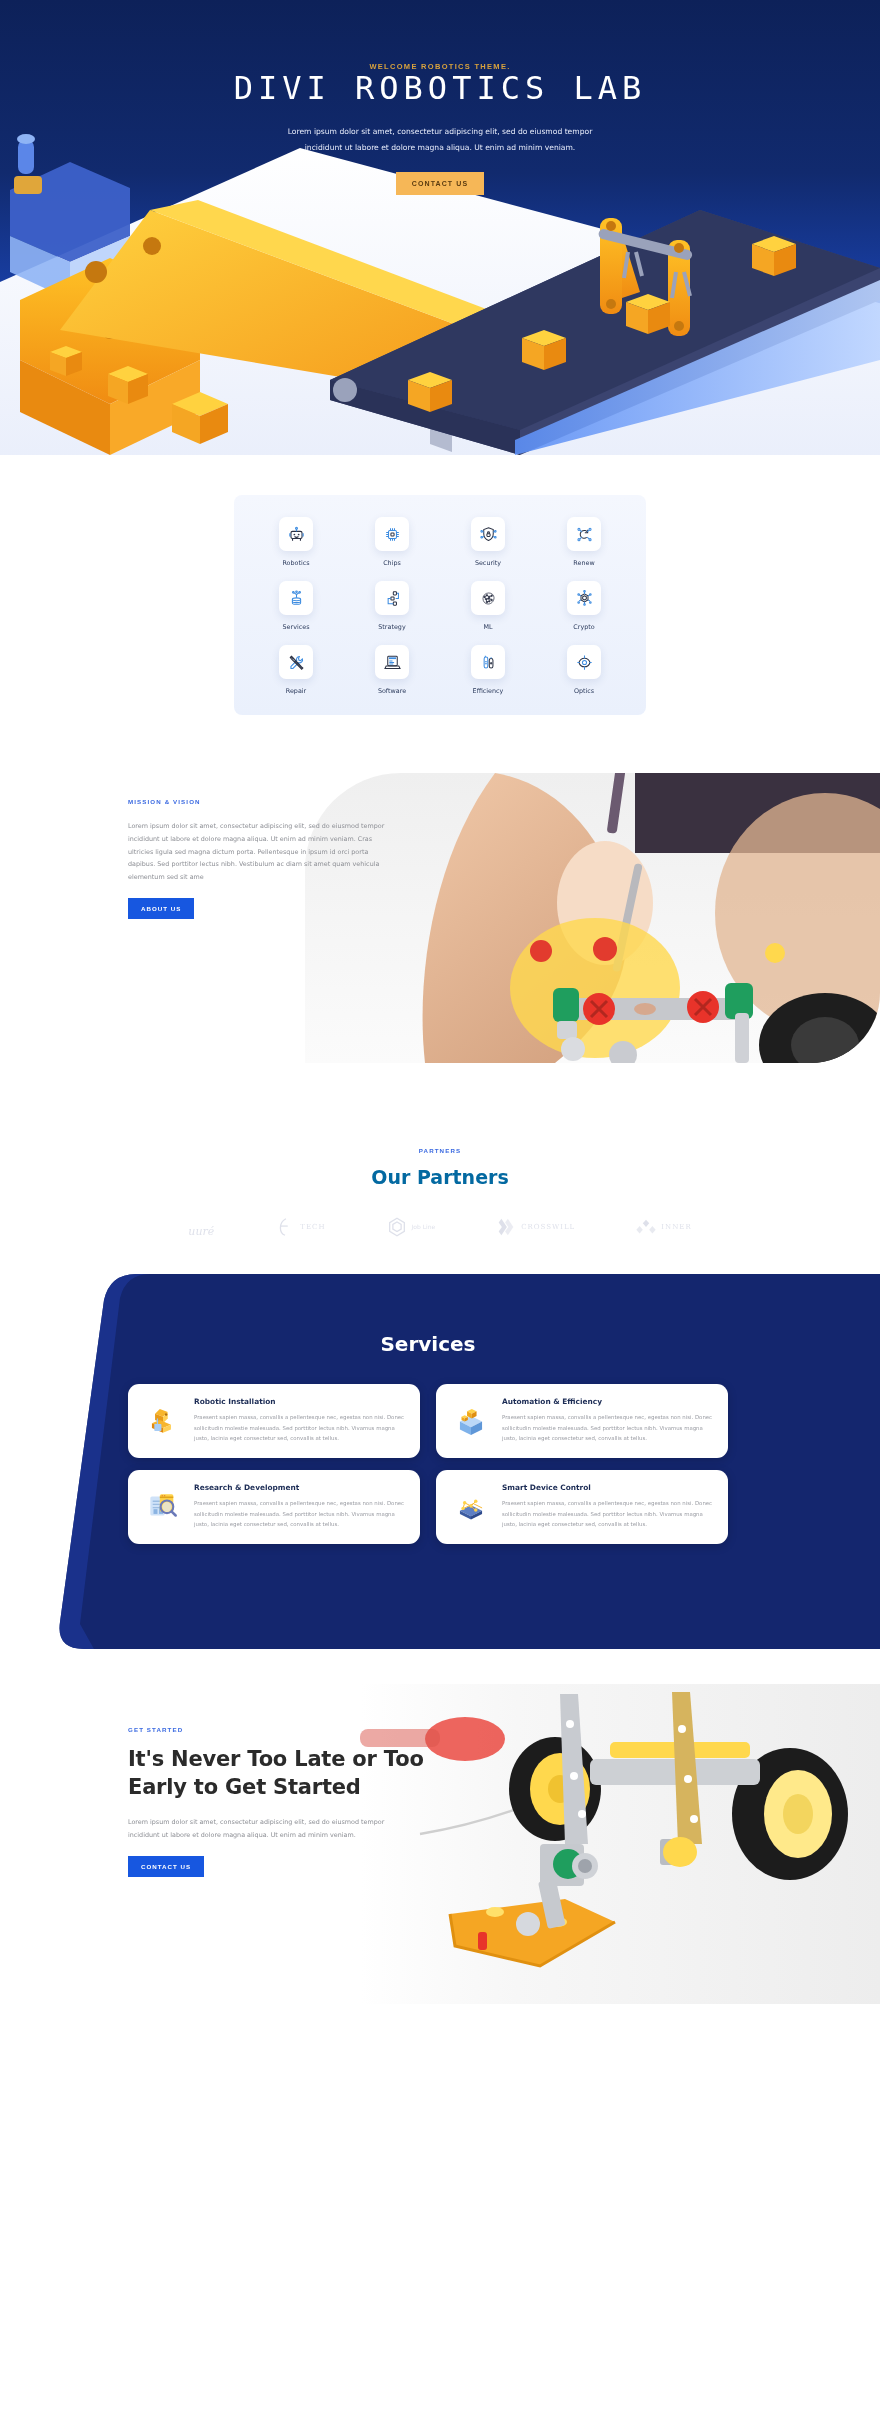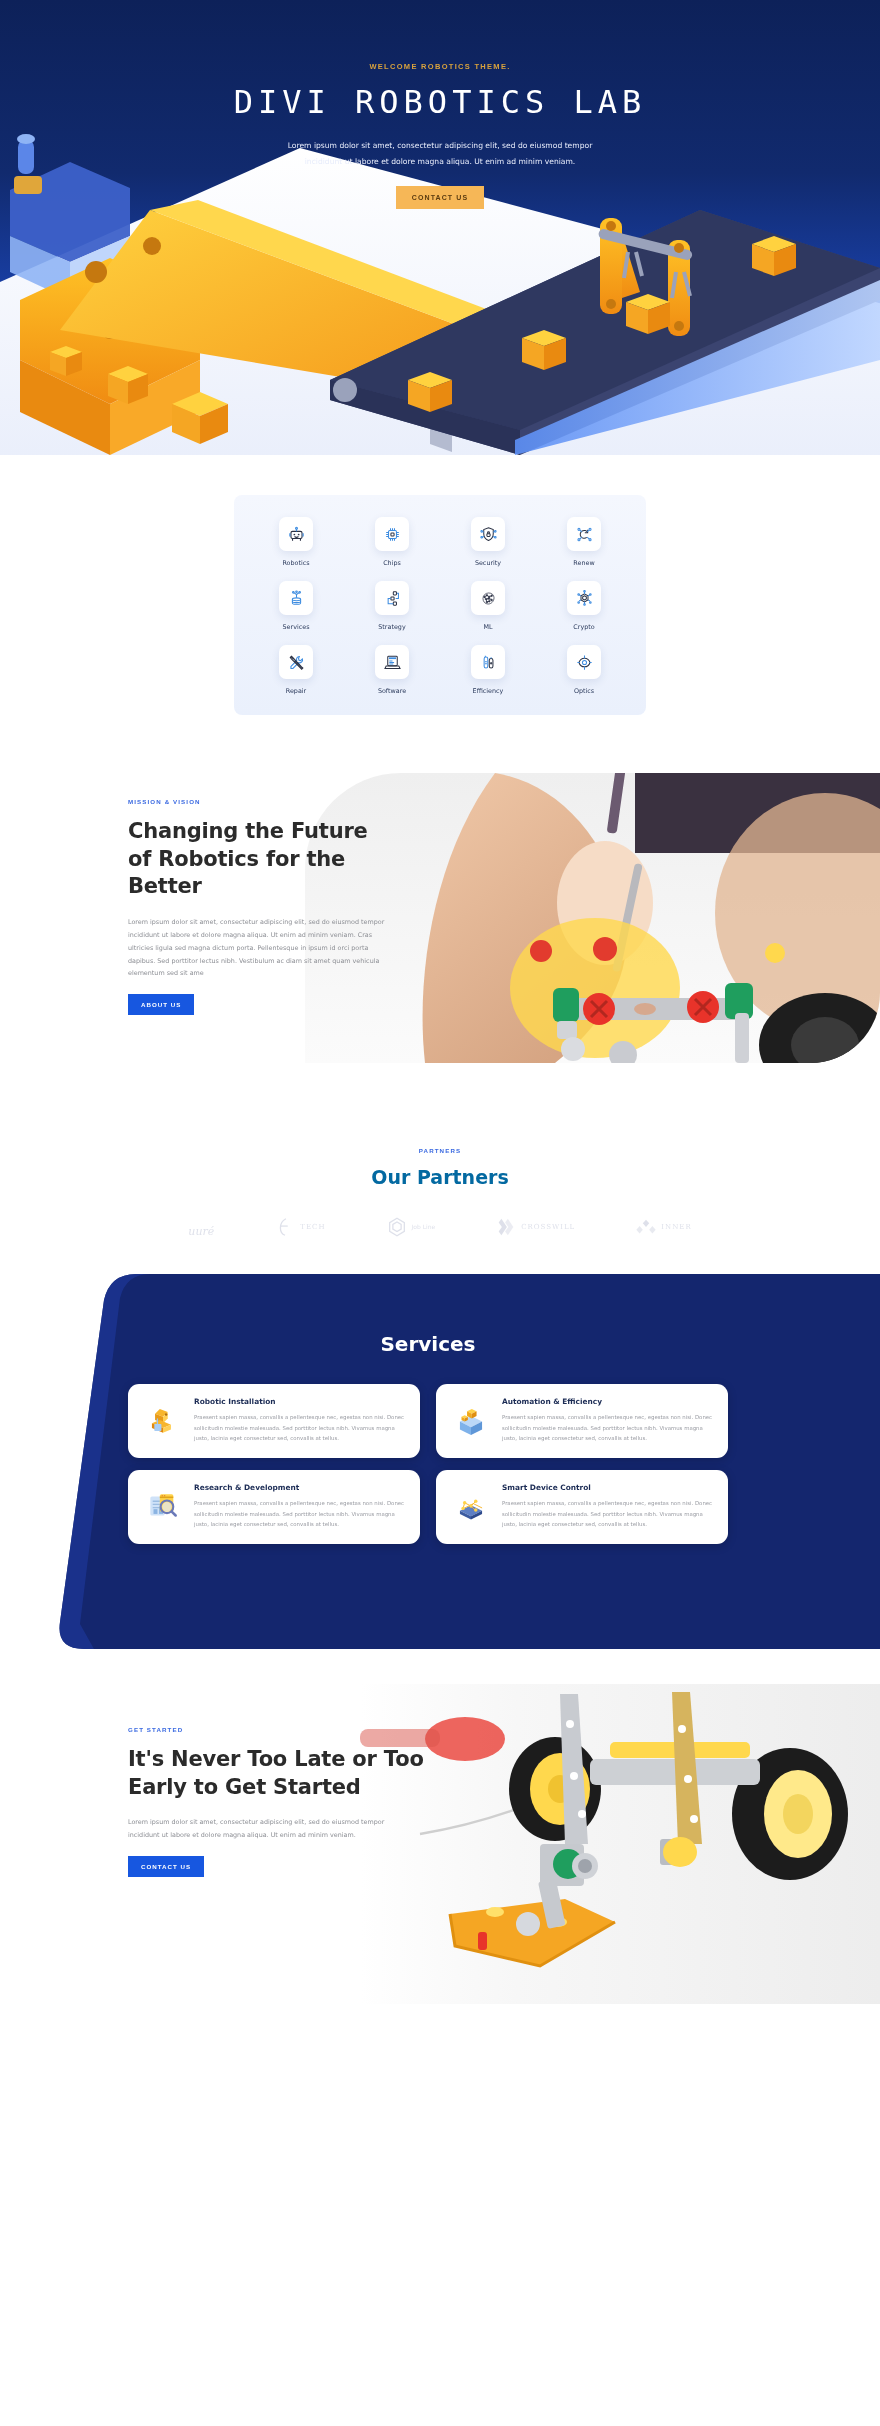--- a/index.html
+++ b/index.html
@@ -29,21 +29,20 @@
     padding-top: 62px;
   }
   .eyebrow-gold {
     color: #d8a23d;
     font-size: 7.5px;
     letter-spacing: 1.3px;
     font-weight: 700;
     text-transform: uppercase;
   }
   .hero-title {
-    margin-top: 14px;
     color: #ffffff;
     font-size: 32px;
     letter-spacing: 5px;
     font-weight: 300;
     font-family: "DejaVu Sans Mono", monospace;
     line-height: 1.1;
   }
   .hero-sub {
     margin: 18px auto 0;
     width: 310px;
@@ -576,21 +575,20 @@
         <circle cx="268" cy="276" r="12" fill="#dadce0"></circle>
         <circle cx="318" cy="282" r="14" fill="#c9cbd0"></circle>
         <rect x="430" y="240" width="14" height="50" rx="4" fill="#cfd1d6"></rect>
         <ellipse cx="520" cy="272" rx="66" ry="52" fill="#1e1e1e"></ellipse>
         <ellipse cx="520" cy="272" rx="34" ry="28" fill="#3a3a3a"></ellipse>
         <circle cx="470" cy="180" r="10" fill="#ffd84d"></circle>
       </svg>
     </div>
     <div class="mission-text">
       <div class="eyebrow-blue">MISSION &amp; VISION</div>
-      <h2 class="h2-dark">Changing the Future of Robotics for the Better</h2>
       <p class="body-gray">Lorem ipsum dolor sit amet, consectetur adipiscing elit, sed do eiusmod tempor incididunt ut labore et dolore magna aliqua. Ut enim ad minim veniam. Cras ultricies ligula sed magna dictum porta. Pellentesque in ipsum id orci porta dapibus. Sed porttitor lectus nibh. Vestibulum ac diam sit amet quam vehicula elementum sed sit ame</p>
       <button class="btn-blue">ABOUT US</button>
     </div>
   </section>
 
   <section class="partners">
     <span class="eyebrow-blue">PARTNERS</span>
     <h2 class="partners-title">Our Partners</h2>
     <div class="partners-row">
 

